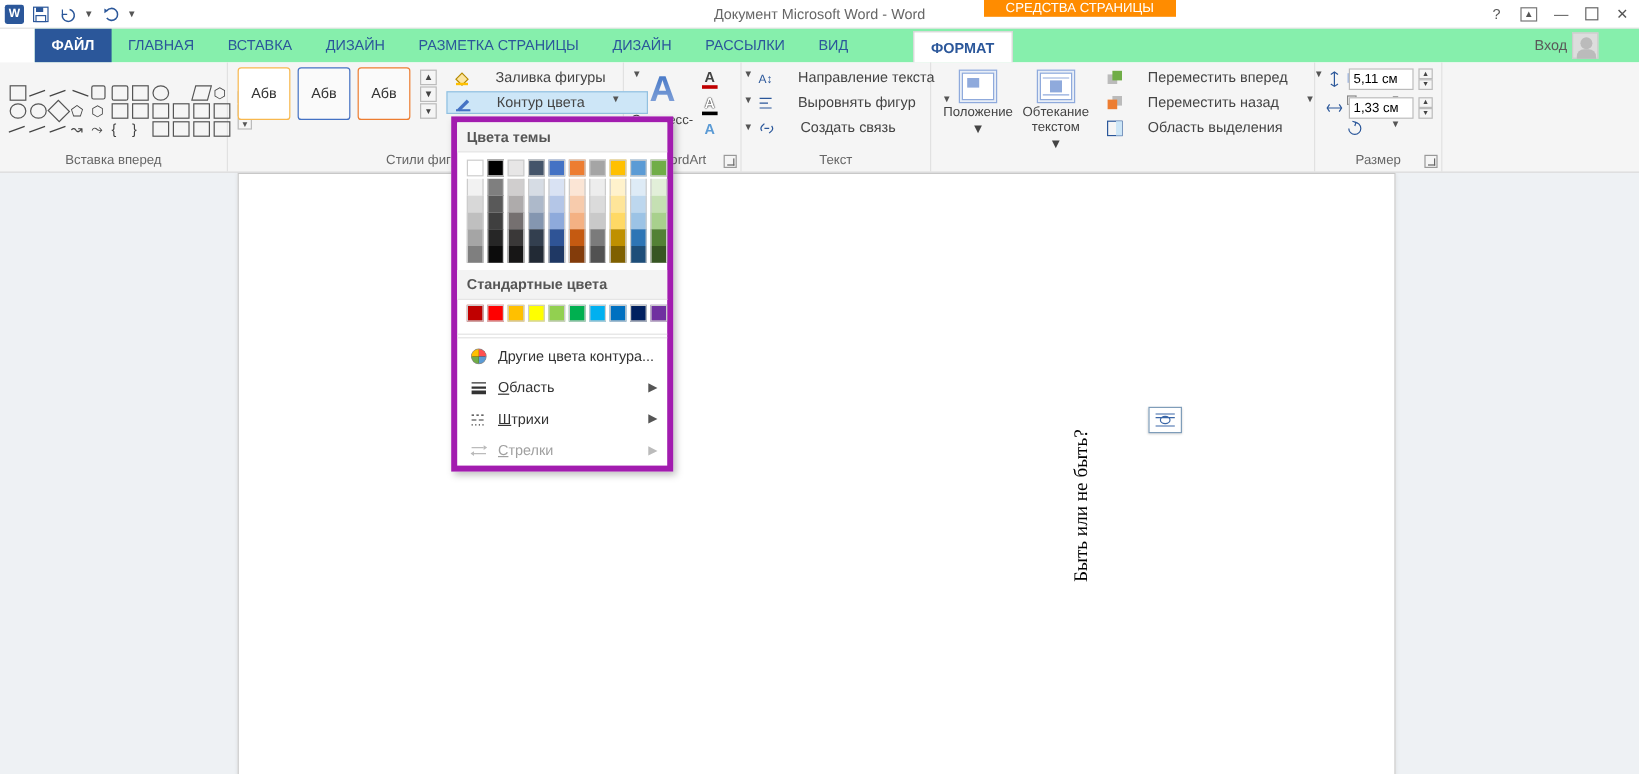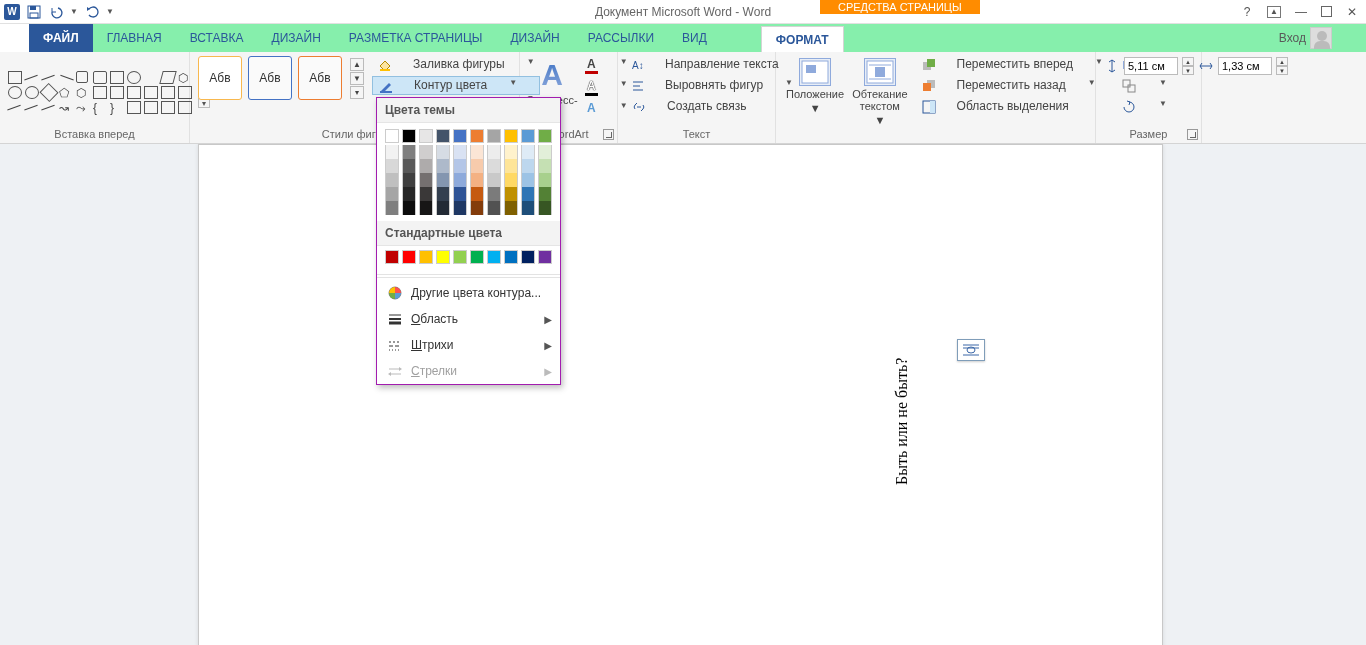--- a/index.html
+++ b/index.html
@@ -115,21 +115,21 @@
   }
   .layout-badge{
     position:absolute; left:758px; top:194px; width:28px;height:22px;
     border:1px solid #7f9db9;background:#fff;display:flex;align-items:center;justify-content:center;box-shadow:0 1px 2px rgba(0,0,0,.2);
   }
   .layout-badge svg{width:18px;height:14px;}
 
   
   .dropdown{
     position:absolute; left:376px; top:97px; width:185px;
-    background:#fff;border:1px solid #a21caf; box-shadow:2px 3px 6px rgba(0,0,0,.25);
+    background:#fff;border:5px solid #a21caf; box-shadow:2px 3px 6px rgba(0,0,0,.25);
     z-index:50; font-size:12px;
   }
   .dd-header{padding:5px 8px;color:#555;font-weight:600;background:#f3f3f3;border-bottom:1px solid #e5e5e5;}
   .theme-grid{display:grid;grid-template-columns:repeat(10,14px);gap:2px 3px;padding:6px 8px 2px;}
   .theme-grid span{width:14px;height:14px;border:1px solid #ccc;display:block;}
   .shade-grid{display:grid;grid-template-columns:repeat(10,14px);grid-auto-rows:14px;gap:0px 3px;padding:0 8px 6px;}
   .shade-grid span{width:14px;height:14px;border-left:1px solid #ccc;border-right:1px solid #ccc;display:block;}
   .std-row{display:grid;grid-template-columns:repeat(10,14px);gap:3px;padding:4px 8px 8px;}
   .std-row span{width:14px;height:14px;border:1px solid #ccc;display:block;}
   .dd-item{display:flex;align-items:center;gap:8px;padding:5px 10px;color:#333;position:relative;}
@@ -429,21 +429,21 @@
                 <path d="M5 1l3 1-1 3" fill="none" stroke="#2b579a"></path>
               </svg>
             </span>
             <span class="arrow">▼</span>
           </div>
       </div>
     </div>
   </div>
 
   <div class="group" style="width:106px;">
-    <div class="group-body" style="flex-direction:row;align-items:flex-start;gap:4px;">
+    <div class="group-body" style="flex-direction:column;align-items:flex-start;gap:4px;">
       <div class="num-field">
         <span class="ico16">
             <svg width="14" height="14">
               <path d="M7 1v12M4 3l3-2 3 2M4 11l3 2 3-2" stroke="#2b579a" fill="none"></path>
             </svg>
           </span>
         <input value="5,11 см" style="">
         <div class="spin">
             <div>▲</div>
             <div>▼</div>

